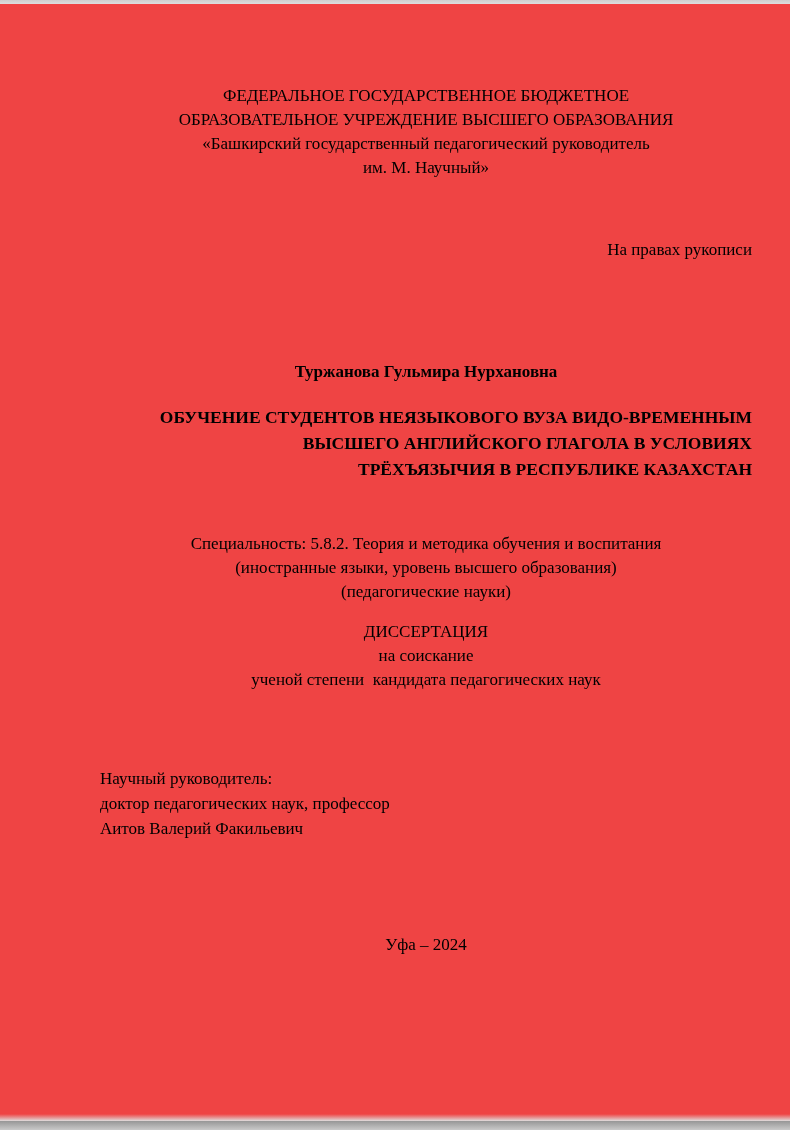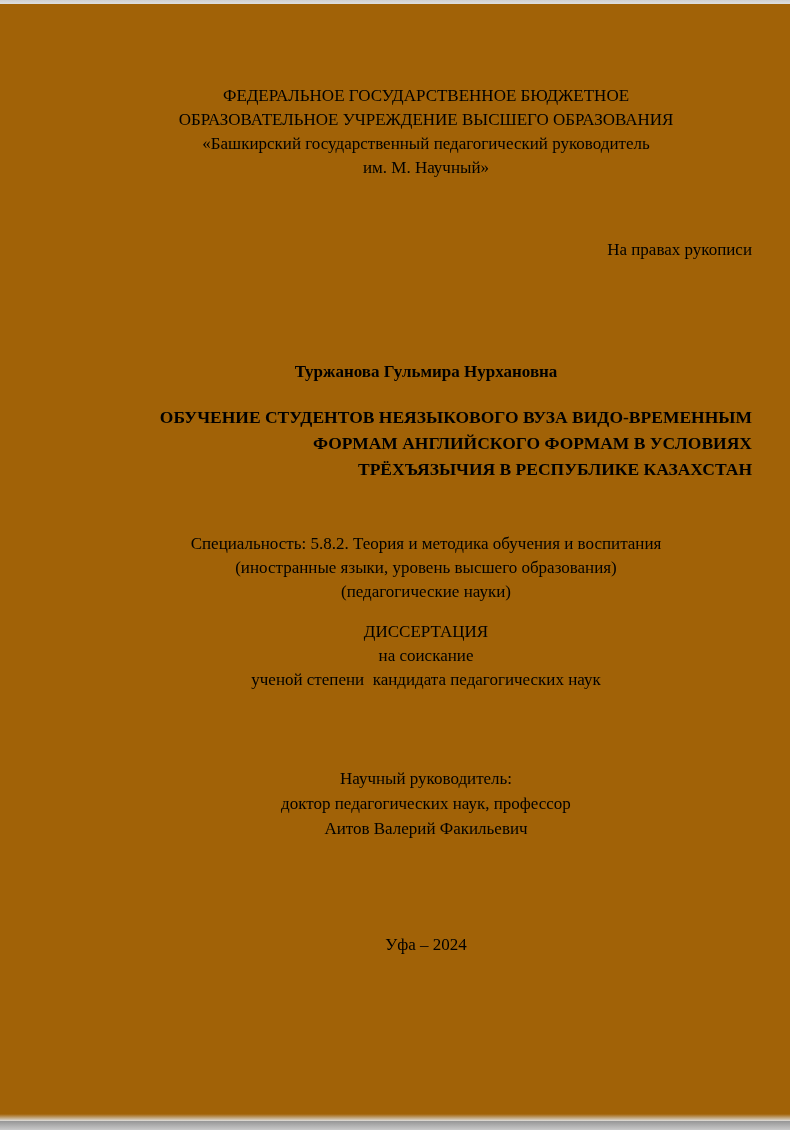--- a/index.html
+++ b/index.html
@@ -4,21 +4,21 @@
 <style>
   html, body {
     margin: 0;
     padding: 0;
     background: #ffffff;
   }
   .viewport {
     position: relative;
     width: 790px;
     height: 1130px;
-    background: #a16207;
+    background: #ef4444;
     overflow: hidden;
     font-family: "Liberation Serif", "DejaVu Serif", serif;
     color: #000000;
   }
   .top-bar {
     position: absolute;
     top: 0; left: 0; right: 0;
     height: 4px;
     background: linear-gradient(to bottom, #cfcfcf, #dedede);
   }
@@ -68,21 +68,21 @@
     text-align: center;
     line-height: 24px;
   }
   .dissertation-block {
     margin-top: 16px;
     text-align: center;
     line-height: 24px;
   }
   .supervisor {
     margin-top: 74px;
-    text-align: center;
+    text-align: left;
     line-height: 25px;
   }
   .city-year {
     margin-top: 92px;
     text-align: center;
   }
   .pre { white-space: pre-wrap; }
 </style>
 </head>
 <body>
@@ -99,21 +99,21 @@
       <div>«Башкирский государственный педагогический руководитель</div>
       <div>им. М. Научный»</div>
     </div>
 
     <div class="manuscript-note">На правах рукописи</div>
 
     <div class="author">Туржанова Гульмира Нурхановна</div>
 
     <div class="title">
       <div>ОБУЧЕНИЕ СТУДЕНТОВ НЕЯЗЫКОВОГО ВУЗА ВИДО-ВРЕМЕННЫМ</div>
-      <div>ФОРМАМ АНГЛИЙСКОГО ФОРМАМ В УСЛОВИЯХ</div>
+      <div>ВЫСШЕГО АНГЛИЙСКОГО ГЛАГОЛА В УСЛОВИЯХ</div>
       <div>ТРЁХЪЯЗЫЧИЯ В РЕСПУБЛИКЕ КАЗАХСТАН</div>
     </div>
 
     <div class="specialty">
       <div>Специальность: 5.8.2. Теория и методика обучения и воспитания</div>
       <div>(иностранные языки, уровень высшего образования)</div>
       <div>(педагогические науки)</div>
     </div>
 
     <div class="dissertation-block">

